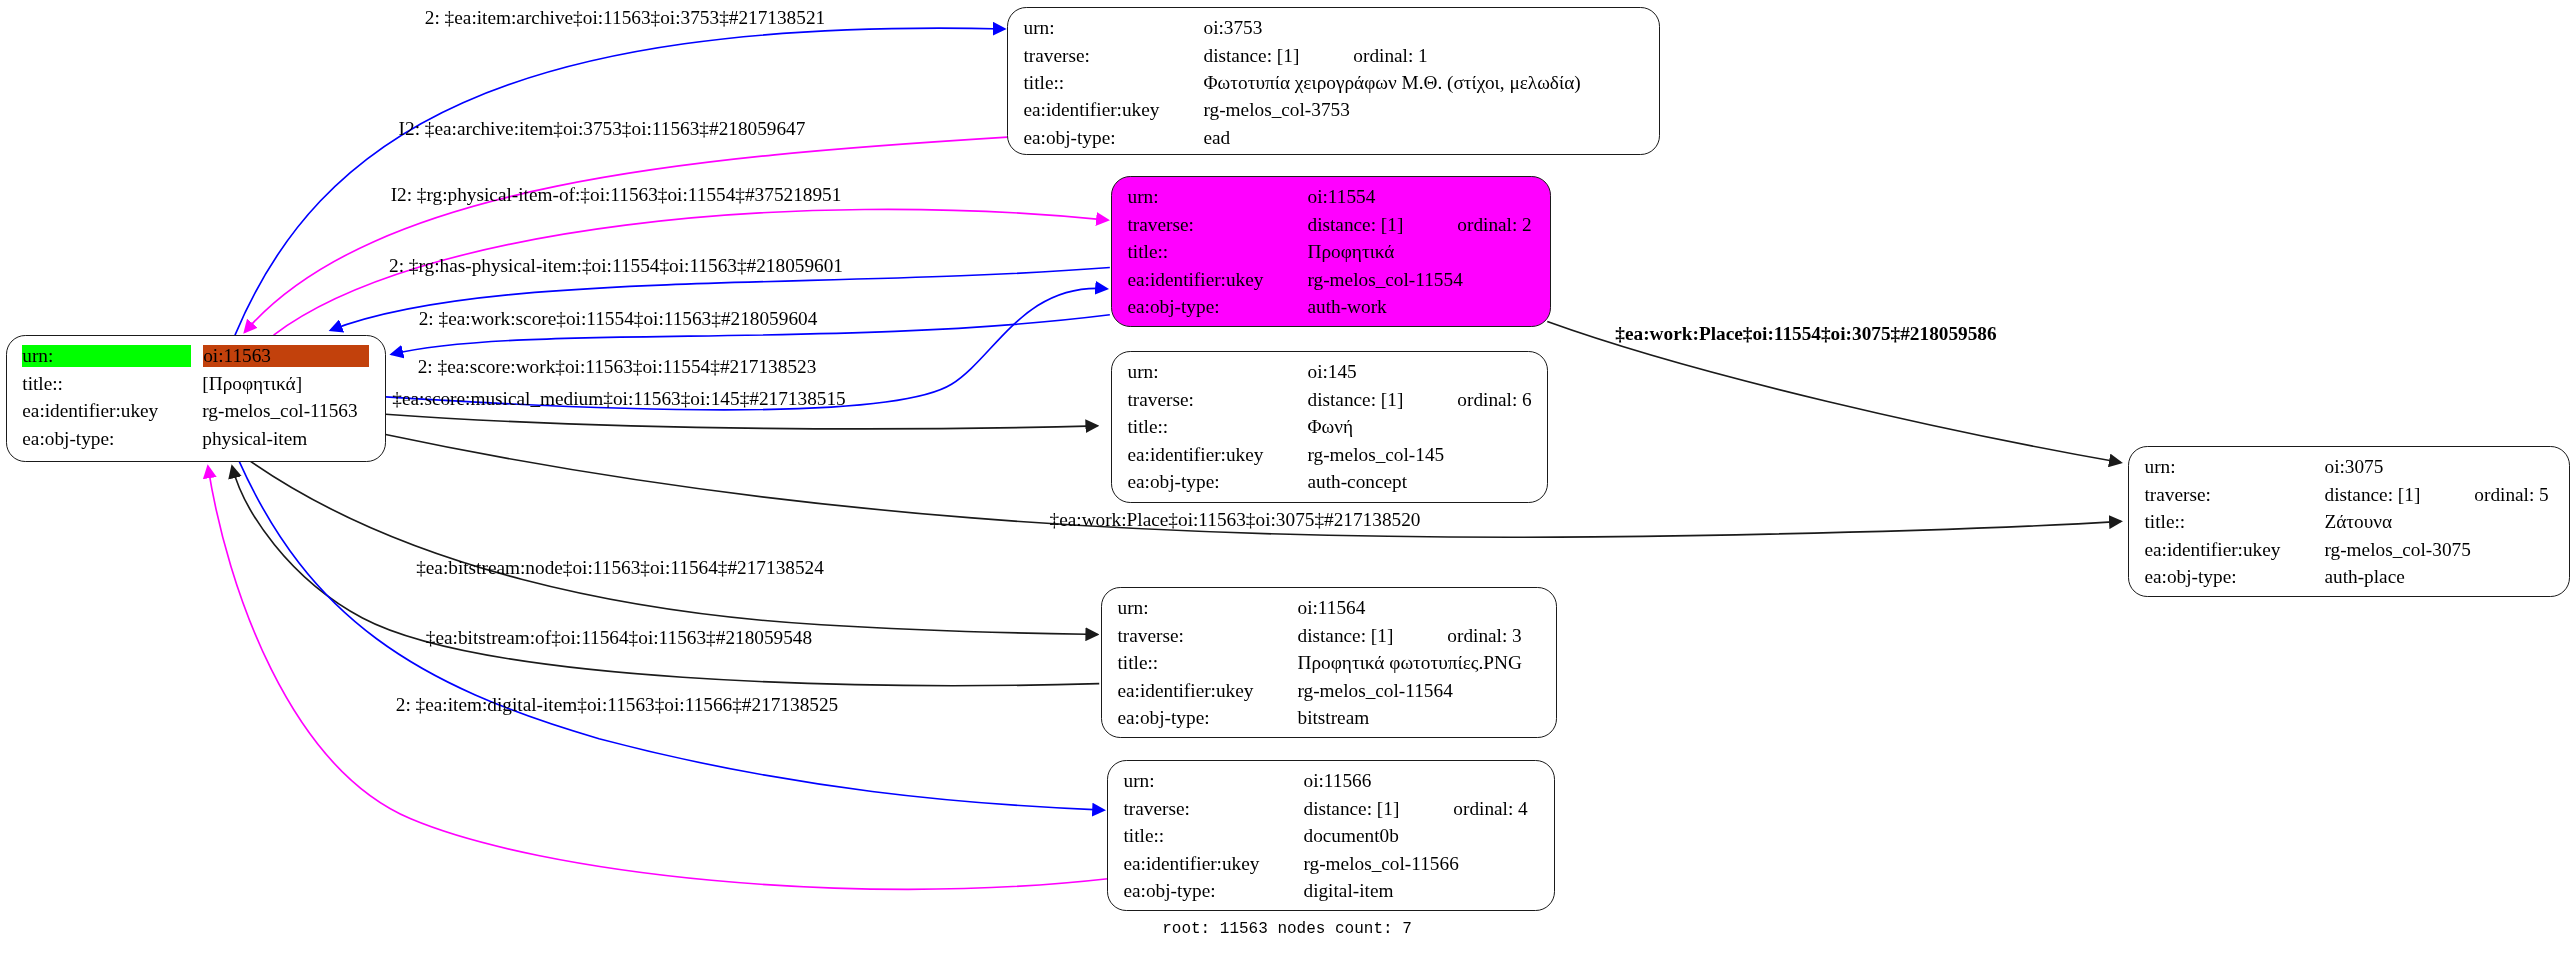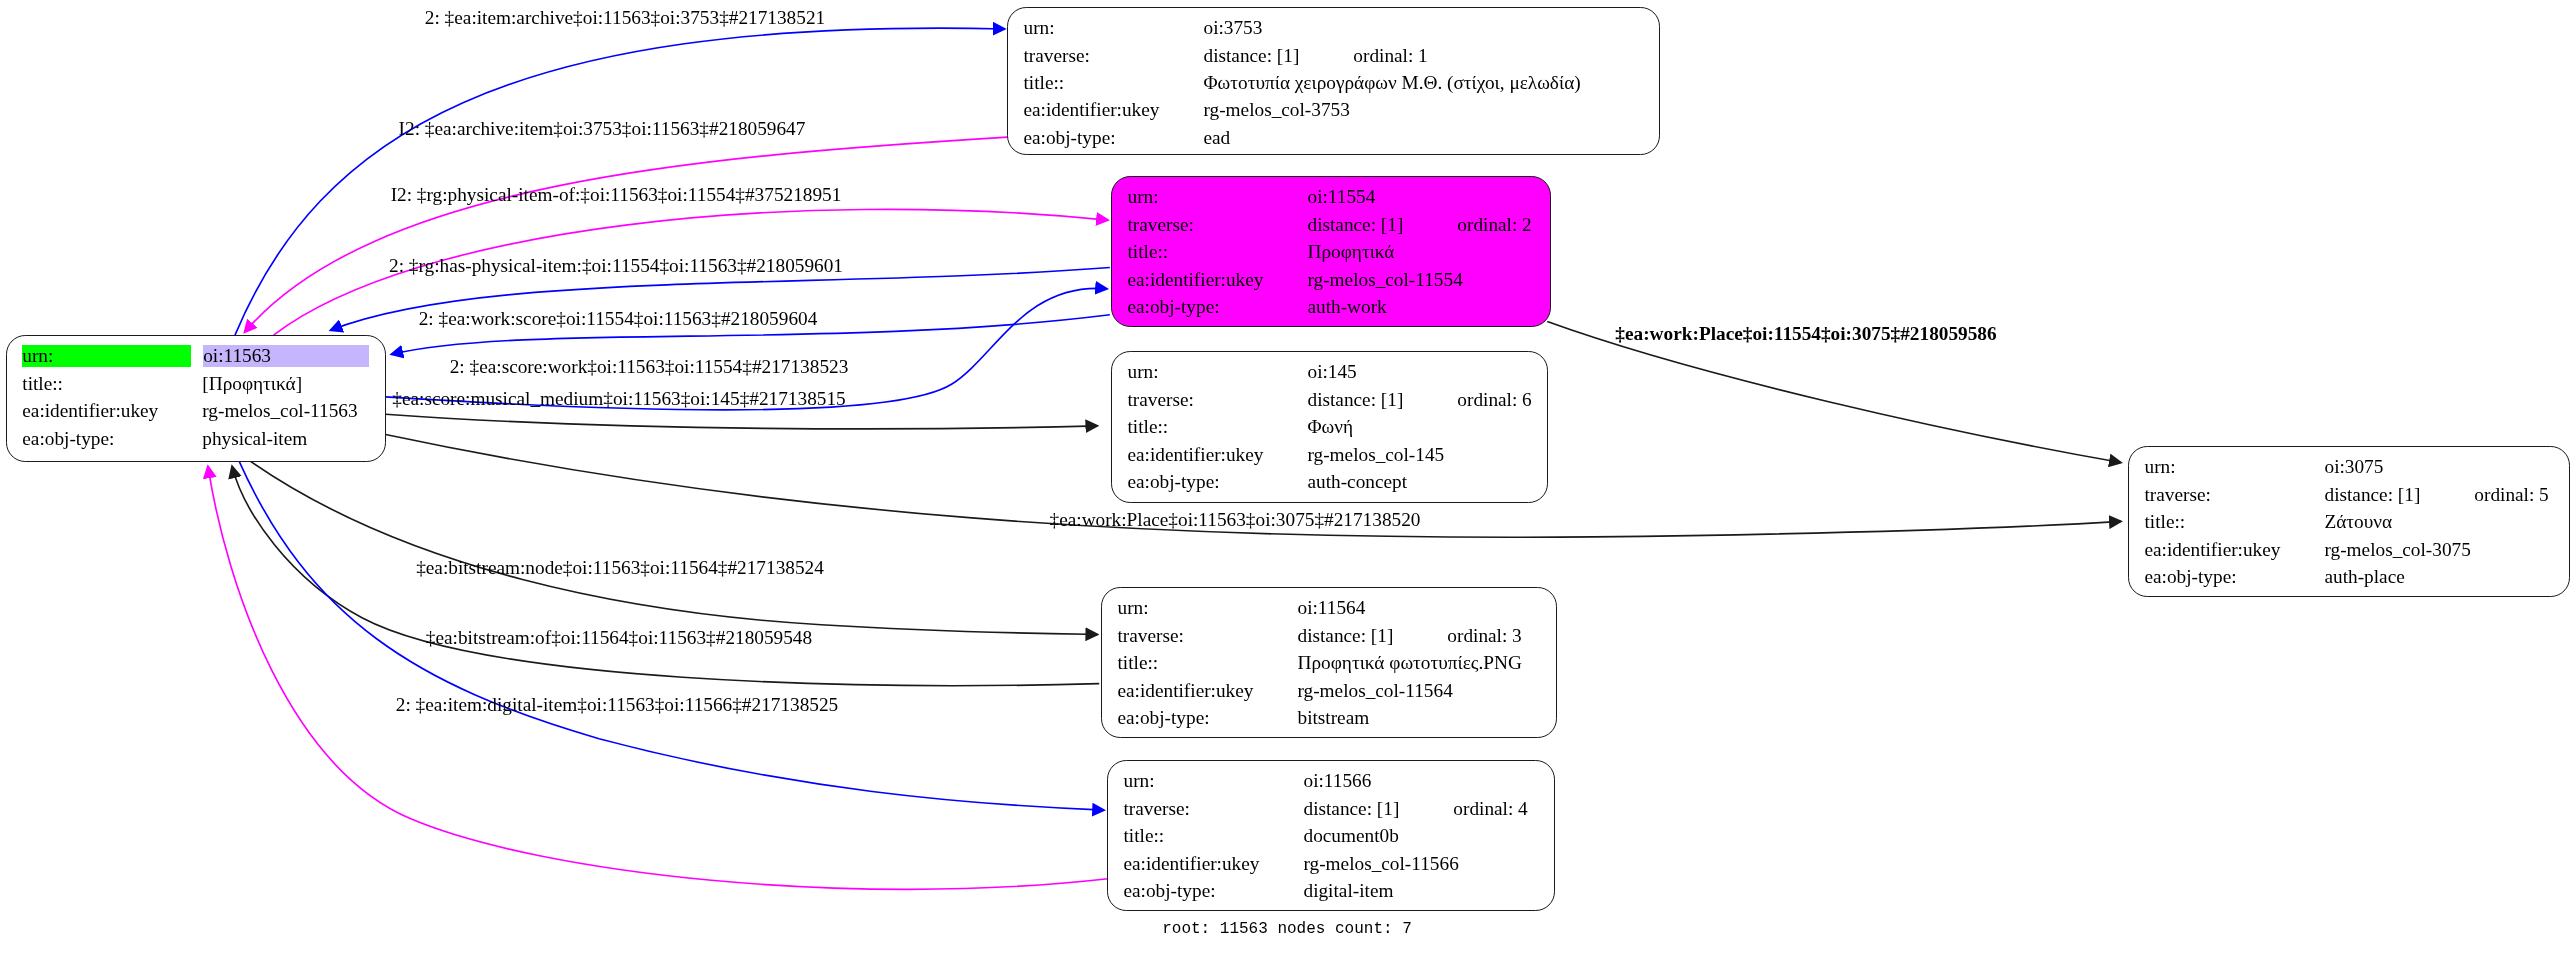--- a/index.html
+++ b/index.html
@@ -25,21 +25,21 @@
     border-radius:19.3px;
     padding:6.8px 9.7px 6.8px 9.7px;
     font-size:19.3px;
   }
   .node.magenta-bg{background:#ff00ff;}
   .nrow{display:flex;align-items:center;height:27.4px;padding:0 5.8px 0 5.8px;white-space:nowrap;gap:8px;}
   .k{flex:0 0 172px;overflow:hidden;}
   .v{white-space:nowrap;}
   .v2{margin-left:46px;}
   .hl .k{background:#00ff00;flex:0 0 169px;margin-right:3.9px;}
-  .hl .v{background:#c4b5fd;flex:1;}
+  .hl .v{background:#c2410c;flex:1;}
 
   .edge-label{
     position:absolute;
     transform:translateX(-50%);
     white-space:nowrap;
     font-size:19.3px;
     line-height:21px;
   }
   .caption{
     position:absolute;
@@ -79,21 +79,21 @@
     <path class="epath e-blue" marker-end="url(#arr-blue)" d="M 247,477 C 320,640 430,710 620,765 C 820,818 1000,833 1143,839"></path>
     <path class="epath e-magenta" marker-end="url(#arr-magenta)" d="M 1147,910 C 880,940 560,905 425,848 C 300,795 235,610 215,483"></path>
     <path class="epath e-black" marker-end="url(#arr-black)" d="M 1602,333 C 1760,390 2020,448 2196,479"></path>
   </svg>
 
   <div class="edge-label" style="left:625px;top:6.8px;">2: ‡ea:item:archive‡oi:11563‡oi:3753‡#217138521</div>
   <div class="edge-label" style="left:602px;top:118px;">I2: ‡ea:archive:item‡oi:3753‡oi:11563‡#218059647</div>
   <div class="edge-label" style="left:616px;top:184px;">I2: ‡rg:physical-item-of:‡oi:11563‡oi:11554‡#375218951</div>
   <div class="edge-label" style="left:616px;top:255px;">2: ‡rg:has-physical-item:‡oi:11554‡oi:11563‡#218059601</div>
   <div class="edge-label" style="left:618px;top:308px;">2: ‡ea:work:score‡oi:11554‡oi:11563‡#218059604</div>
-  <div class="edge-label" style="left:649px;top:356px;text-align:center;">2: ‡ea:score:work‡oi:11563‡oi:11554‡#217138523</div>
+  <div class="edge-label" style="left:617px;top:356px;text-align:center;">2: ‡ea:score:work‡oi:11563‡oi:11554‡#217138523</div>
   <div class="edge-label" style="left:619px;top:388px;">‡ea:score:musical_medium‡oi:11563‡oi:145‡#217138515</div>
   <div class="edge-label" style="left:1235px;top:509px;">‡ea:work:Place‡oi:11563‡oi:3075‡#217138520</div>
   <div class="edge-label" style="left:620px;top:557px;">‡ea:bitstream:node‡oi:11563‡oi:11564‡#217138524</div>
   <div class="edge-label" style="left:619px;top:627px;">‡ea:bitstream:of‡oi:11564‡oi:11563‡#218059548</div>
   <div class="edge-label" style="left:617px;top:694px;">2: ‡ea:item:digital-item‡oi:11563‡oi:11566‡#217138525</div>
   <div class="edge-label" style="left:1806px;top:323px;font-weight:bold;">‡ea:work:Place‡oi:11554‡oi:3075‡#218059586</div>
 
   <div class="node" style="left:5.8px;top:335px;width:380px;height:127px;">
     <div class="nrow hl">
       <span class="k">urn:</span>

